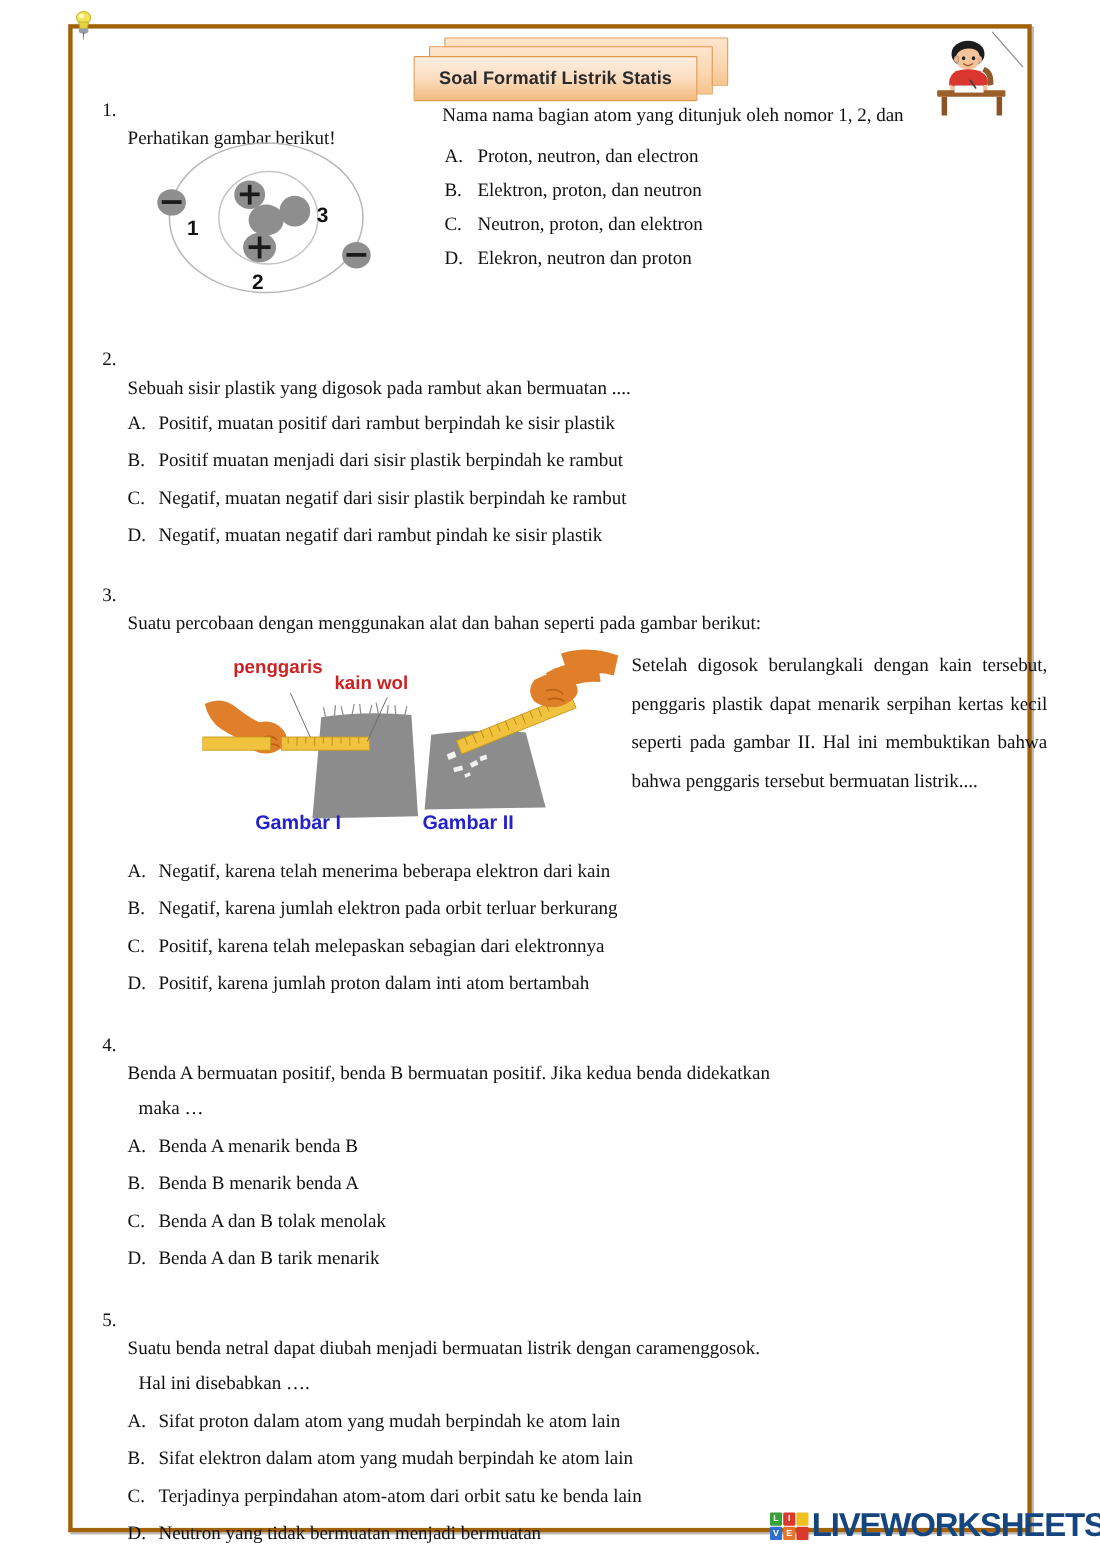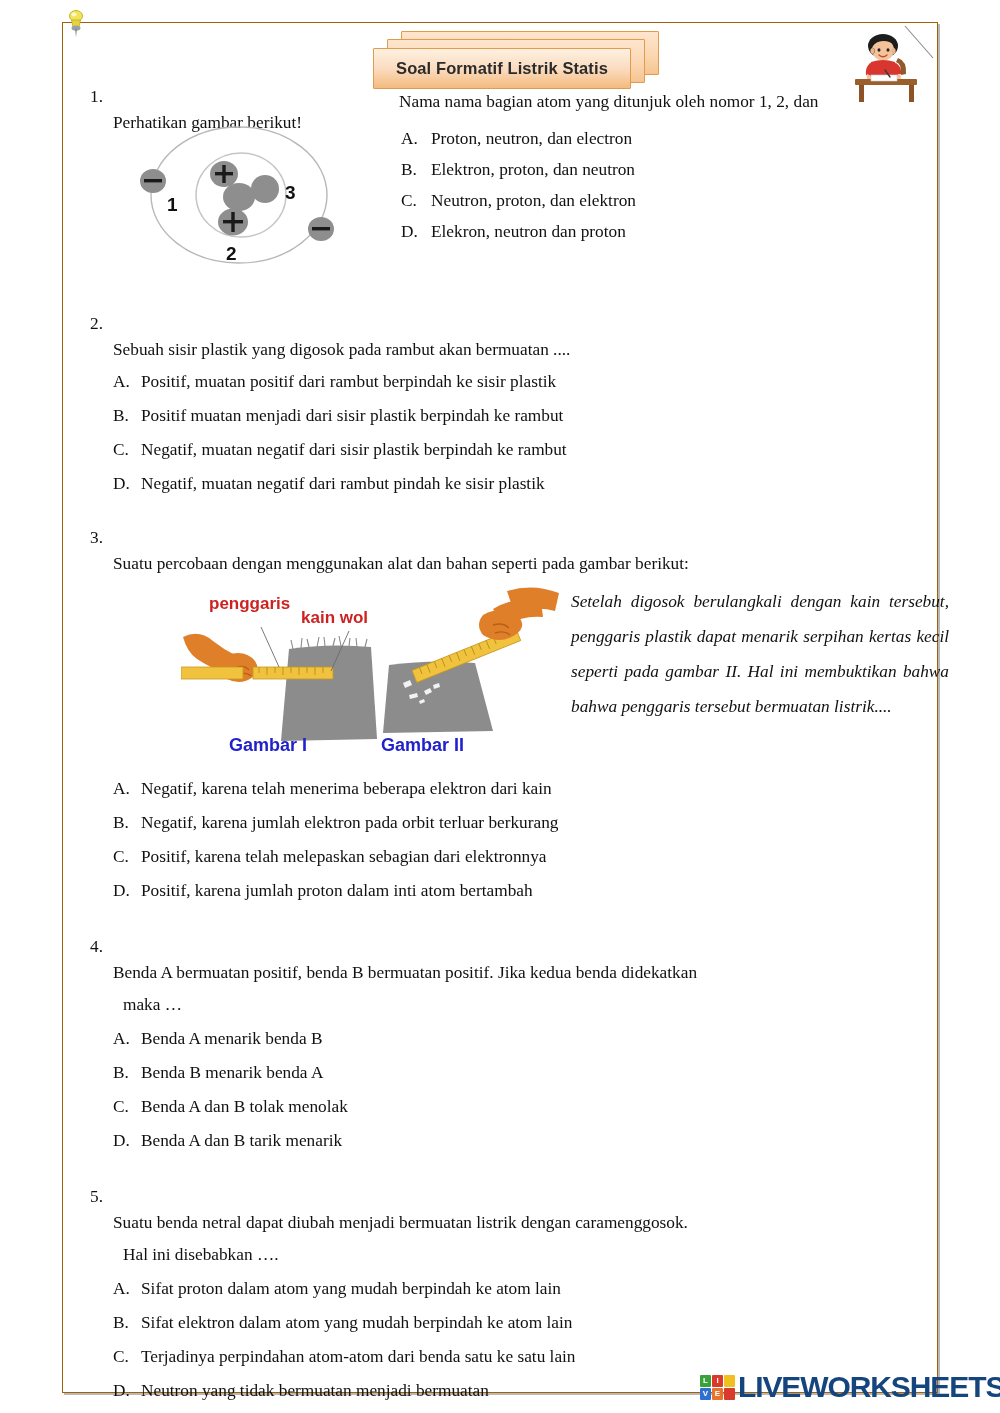--- a/index.html
+++ b/index.html
@@ -16,21 +16,21 @@
   }
 
   
   #worksheet-page {
     position: absolute;
     left: 62px;
     top: 22px;
     width: 876px;
     height: 1371px;
     background: #ffffff;
-    border: 1px solid #a16207;
+    border: 4px solid #a16207;
     box-sizing: border-box;
     box-shadow: 2px 2px 0 #b9b9b9;
   }
 
   
   #pin {
     position: absolute;
     left: 63px;
     top: 9px;
     width: 26px;
@@ -166,21 +166,20 @@
     width: 380px;
     height: 178px;
   }
   #q3-para {
     position: absolute;
     left: 488px; top: 6px;
     width: 378px;
     font-size: 17.3px;
     line-height: 2.02;
     text-align: justify;
-    font-style: italic;
   }
 
   
   #footer-logo {
     position: absolute;
     left: 700px;
     top: 1370px;
     display: flex;
     align-items: center;
     z-index: 20;
@@ -514,21 +513,21 @@
         <div class="opt">
           <span class="opt-letter">A.</span>
           <span class="opt-text">Sifat proton dalam atom yang mudah berpindah ke atom lain</span>
         </div>
         <div class="opt">
           <span class="opt-letter">B.</span>
           <span class="opt-text">Sifat elektron dalam atom yang mudah berpindah ke atom lain</span>
         </div>
         <div class="opt">
           <span class="opt-letter">C.</span>
-          <span class="opt-text">Terjadinya perpindahan atom-atom dari benda satu ke satu lain</span>
+          <span class="opt-text">Terjadinya perpindahan atom-atom dari orbit satu ke benda lain</span>
         </div>
         <div class="opt">
           <span class="opt-letter">D.</span>
           <span class="opt-text">Neutron yang tidak bermuatan menjadi bermuatan</span>
         </div>
       </div>
     </div>
 
   </div>
 </div>

